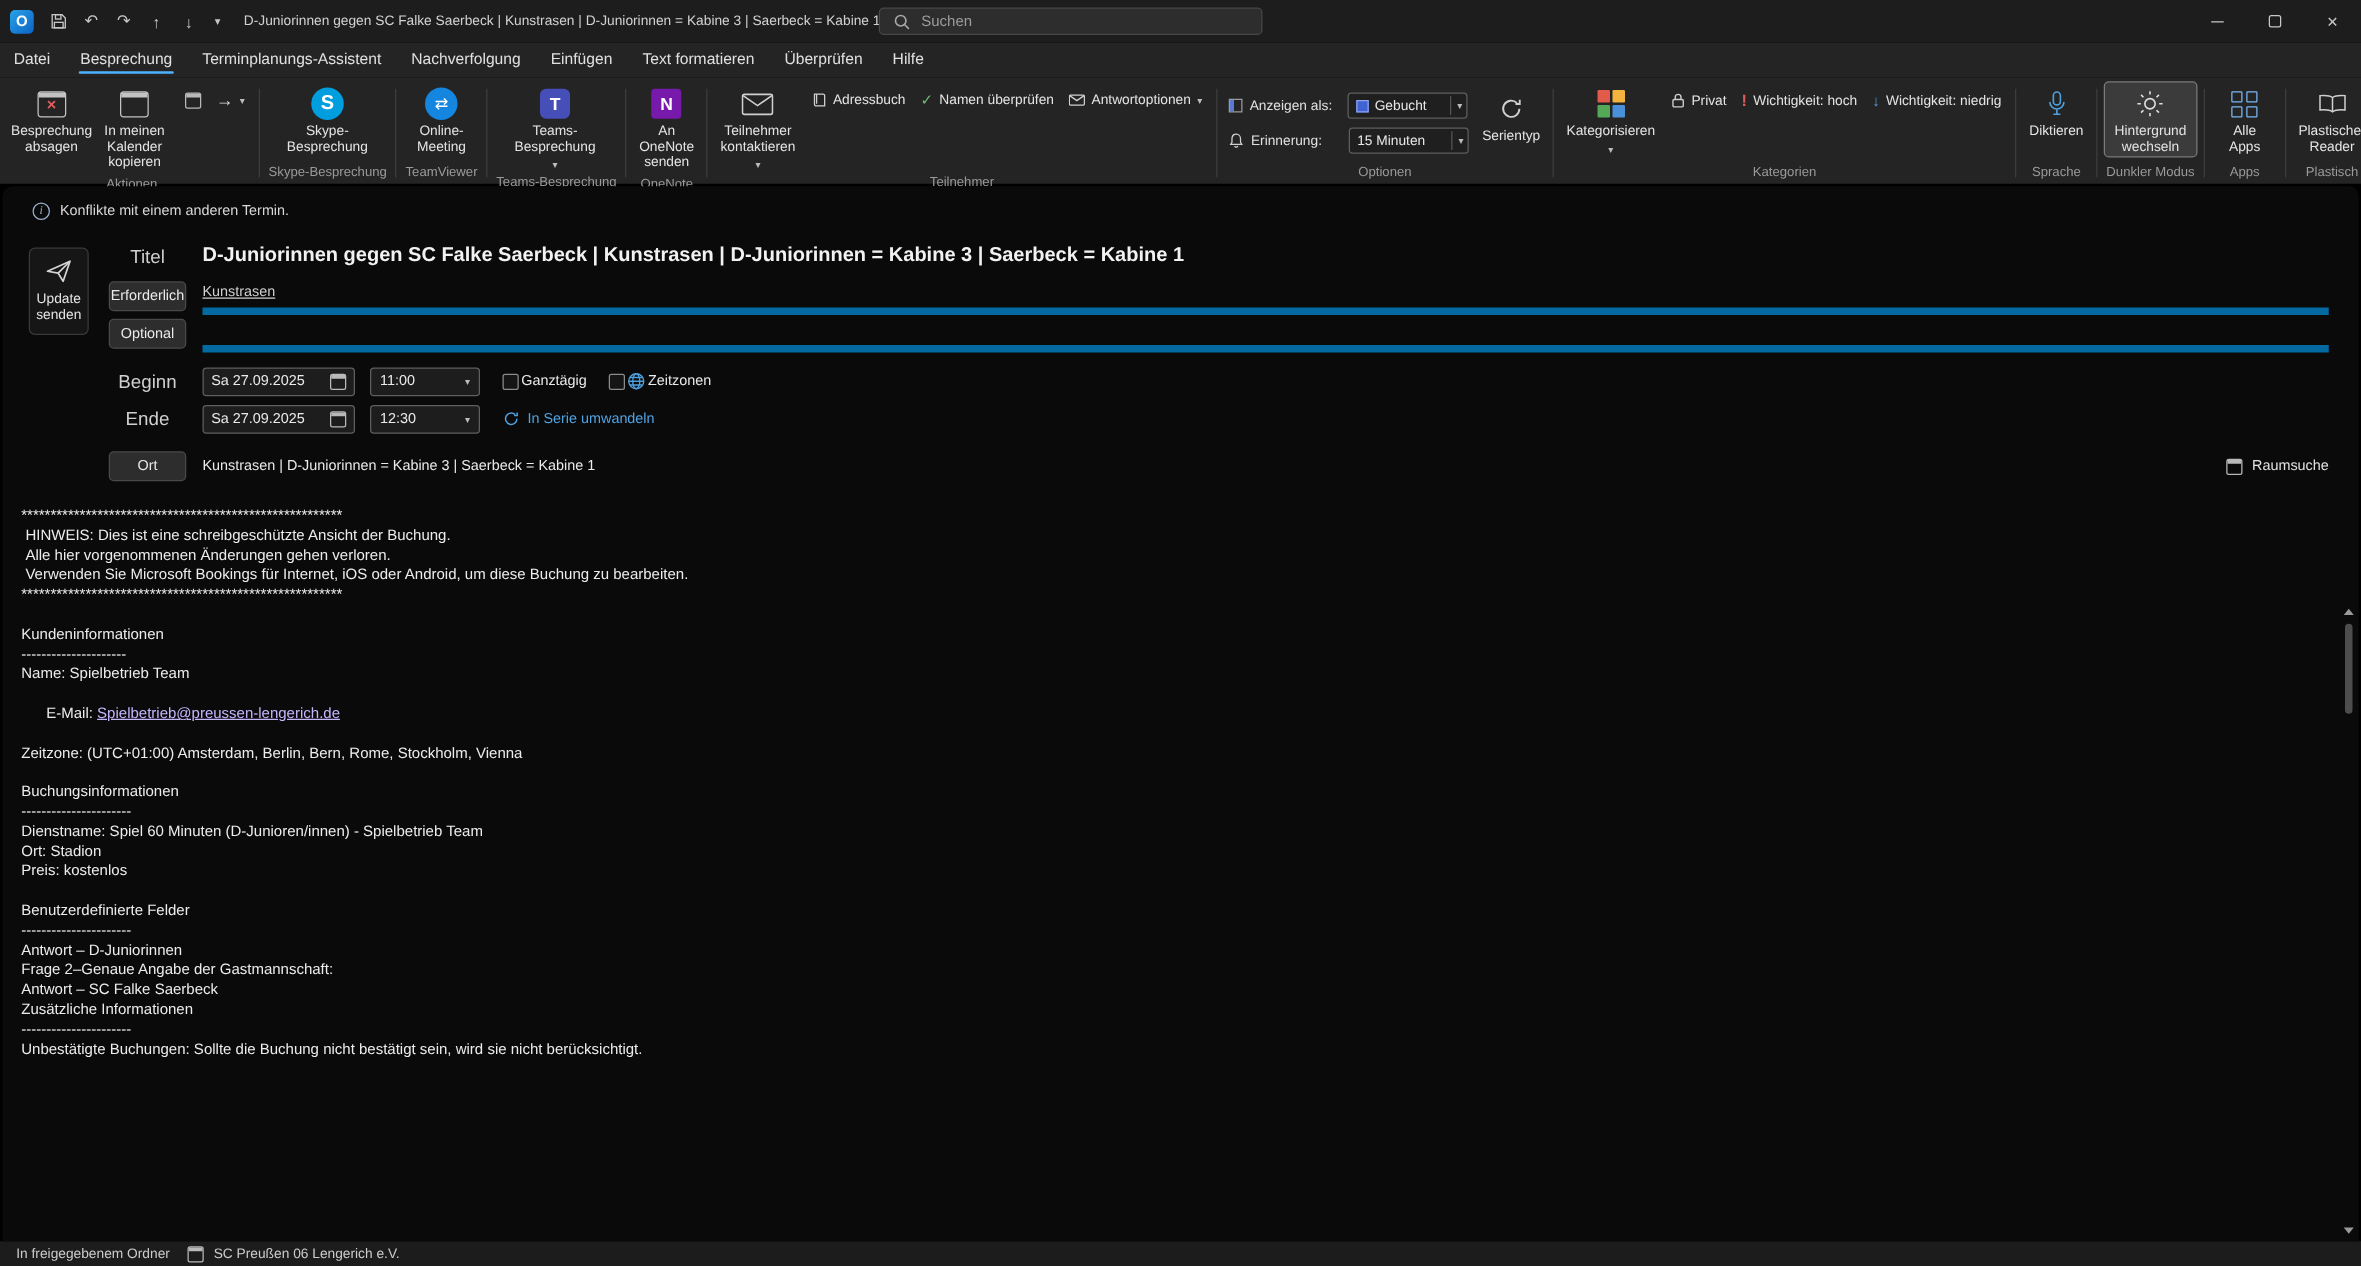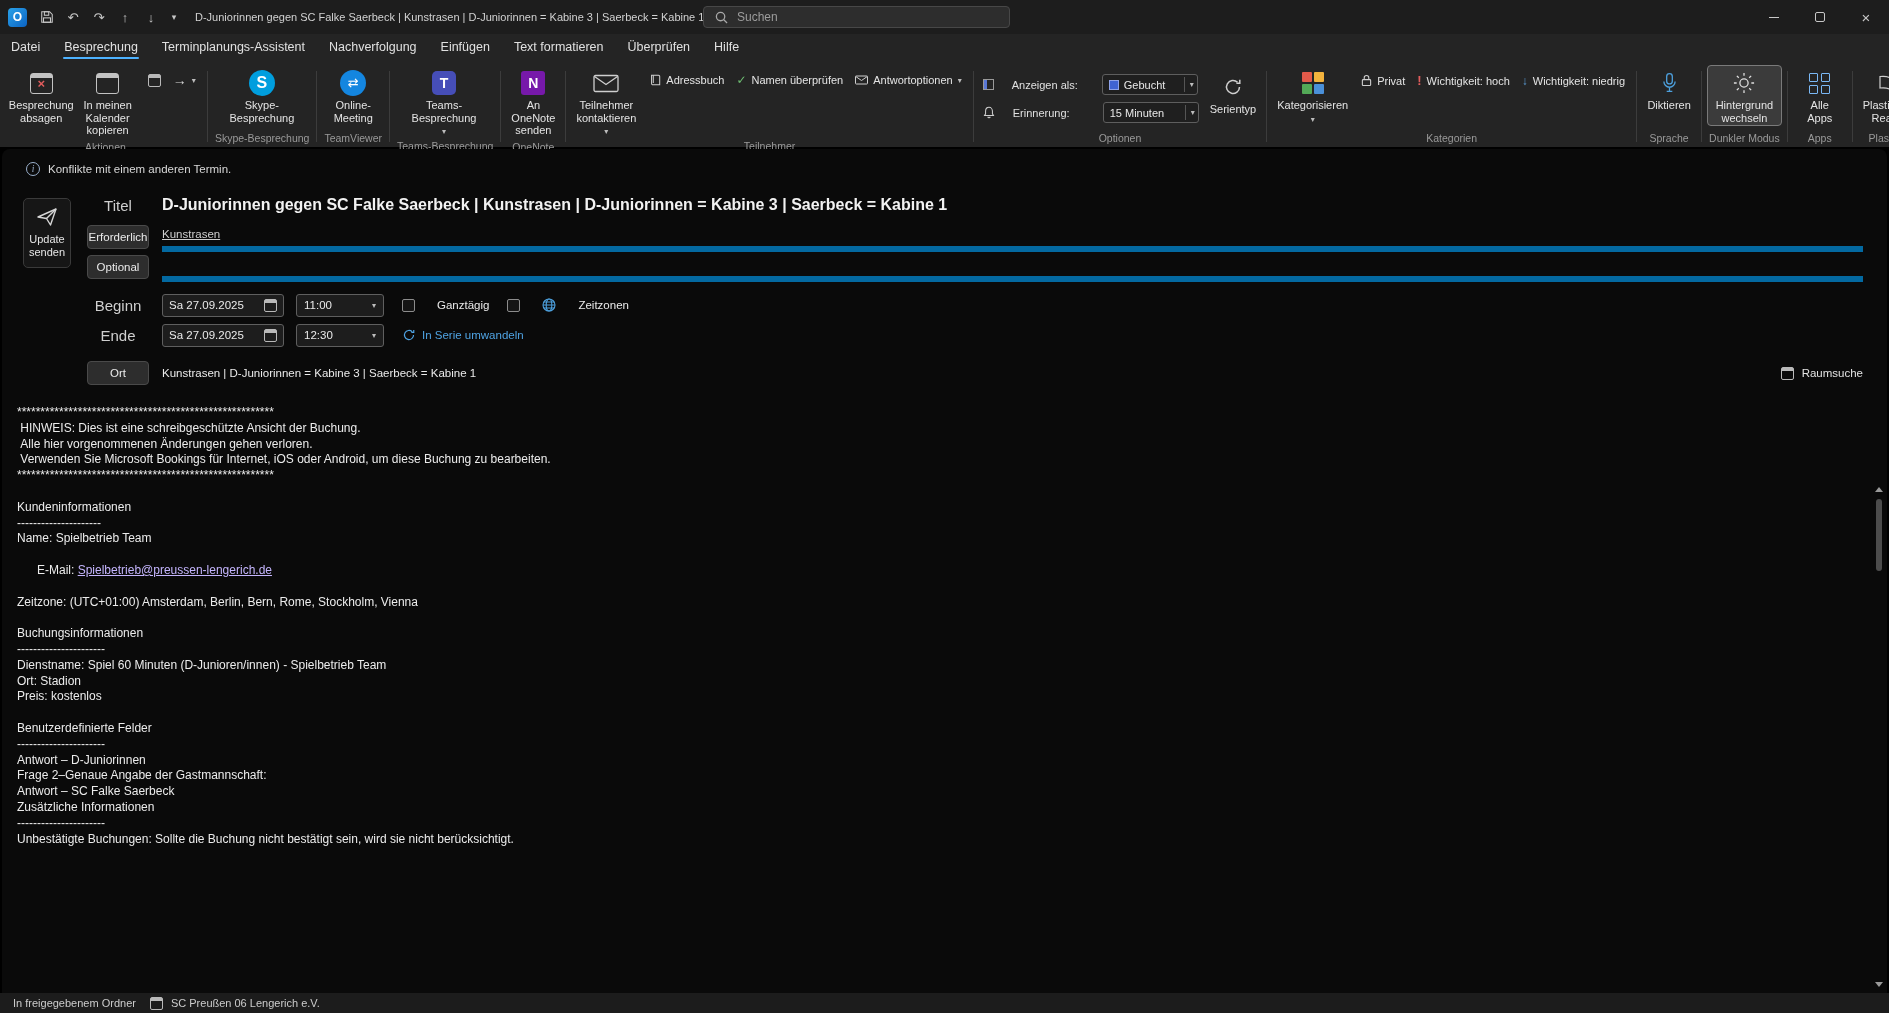--- a/index.html
+++ b/index.html
@@ -53,21 +53,21 @@
   .swyx-ic{width:24px;height:24px;border-radius:50%;background:radial-gradient(circle at 35% 30%,#8a5cf5,#5b2bd0);display:flex;align-items:center;justify-content:center}
   .cat-grid{display:grid;grid-template-columns:10px 10px;gap:2px}
   .cat-grid span{width:10px;height:10px;border-radius:1px}
   .apps-ic{display:grid;grid-template-columns:9px 9px;gap:3px}
   .apps-ic span{width:9px;height:9px;border:1.5px solid #7ab8f5;border-radius:1px}
   .imp-high{color:#e05c5c;font-weight:bold;font-size:13px}
   .imp-low{color:#5b9bd5;font-weight:bold;font-size:12px}
   .check-ic{color:#6fbf73;font-size:12px;font-weight:bold}
   .showas-ic{width:11px;height:11px;border:1px solid #9a9a9a;background:linear-gradient(90deg,#5a78d6 3px,transparent 3px)}
   .optfields{display:flex;flex-direction:column;gap:7px;padding:9px 4px 0}
-  .optrow{display:flex;align-items:center;gap:18px;font-size:11px;color:#e0e0e0}
+  .optrow{display:flex;align-items:center;gap:6px;font-size:11px;color:#e0e0e0}
   .optrow .olab{width:72px}
   .rselect{display:flex;align-items:center;height:21px;background:#1f1f1f;border:1px solid #5e5e5e;border-radius:3px;padding:0 3px 0 6px;gap:5px;font-size:11px;color:#e8e8e8;width:96px}
   .rselect .grow{flex:1}
   .rselect .vdiv{width:1px;height:15px;background:#555}
   .swatch{width:10px;height:10px;background:#3f63d2;border:1px solid #8ea2e8;flex:0 0 auto}
   .ribbon-collapse{width:9px;height:9px;border-right:1.6px solid #b5b5b5;border-bottom:1.6px solid #b5b5b5;transform:rotate(45deg);align-self:flex-end;margin:0 0 14px 38px}
 
   
   .formpanel{flex:1;background:#0a0a0a;border-radius:8px 8px 0 0;margin:2px 2px 0;position:relative;overflow:hidden}
   .inforow{display:flex;align-items:center;gap:8px;padding:13px 0 0 24px;font-size:11.5px;color:#d8d8d8}
@@ -77,21 +77,21 @@
   .frow{display:flex;align-items:center;min-height:30px}
   .frow.title-row{min-height:34px}
   .flabel{flex:0 0 62px;text-align:center;font-size:15px;color:#cfcfcf}
   .fbtn{flex:0 0 62px;height:24px;display:flex;align-items:center;justify-content:center;background:#2d2d2d;border:1px solid #4a4a4a;border-radius:4px;font-size:11.5px;color:#eaeaea}
   .fval{margin-left:13px;display:flex;align-items:center;flex:1;align-self:stretch;font-size:11.5px;color:#eaeaea}
   .fval.under{border-bottom:6px solid #0369a1}
   .bigtitle{font-size:16px;font-weight:600;color:#f2f2f2}
   .attendee-link{color:#cfcfcf;text-decoration:underline}
   .datebox{width:122px;height:23px;background:#1d1d1d;border:1px solid #5f5f5f;border-radius:3px;display:flex;align-items:center;justify-content:space-between;padding:0 6px;font-size:11.5px;color:#eaeaea;flex:0 0 auto}
   .timebox{width:88px;height:23px;background:#1d1d1d;border:1px solid #5f5f5f;border-radius:3px;display:flex;align-items:center;justify-content:space-between;padding:0 7px;font-size:11.5px;color:#eaeaea;margin-left:12px;flex:0 0 auto}
-  .cbgroup{display:flex;align-items:center;gap:22px;margin-left:18px;white-space:nowrap}
+  .cbgroup{display:flex;align-items:center;gap:2px;margin-left:18px;white-space:nowrap}
   .cb{width:13px;height:13px;background:#151515;border:1px solid #8c8c8c;border-radius:2px;flex:0 0 auto}
   .serieslink{display:flex;align-items:center;gap:6px;margin-left:18px;color:#4fa3e3;white-space:nowrap}
   .roomfinder{margin-left:auto;display:flex;align-items:center;gap:8px;color:#e2e2e2;white-space:nowrap}
   .spacer8{height:8px}
 
   
   .msg{padding:17px 24px 0 15px;font-size:12px;line-height:15.8px;color:#ececec}
   .bline{min-height:15.8px;white-space:pre-wrap}
   .maillink{color:#c4b5fd;text-decoration:underline}
 

